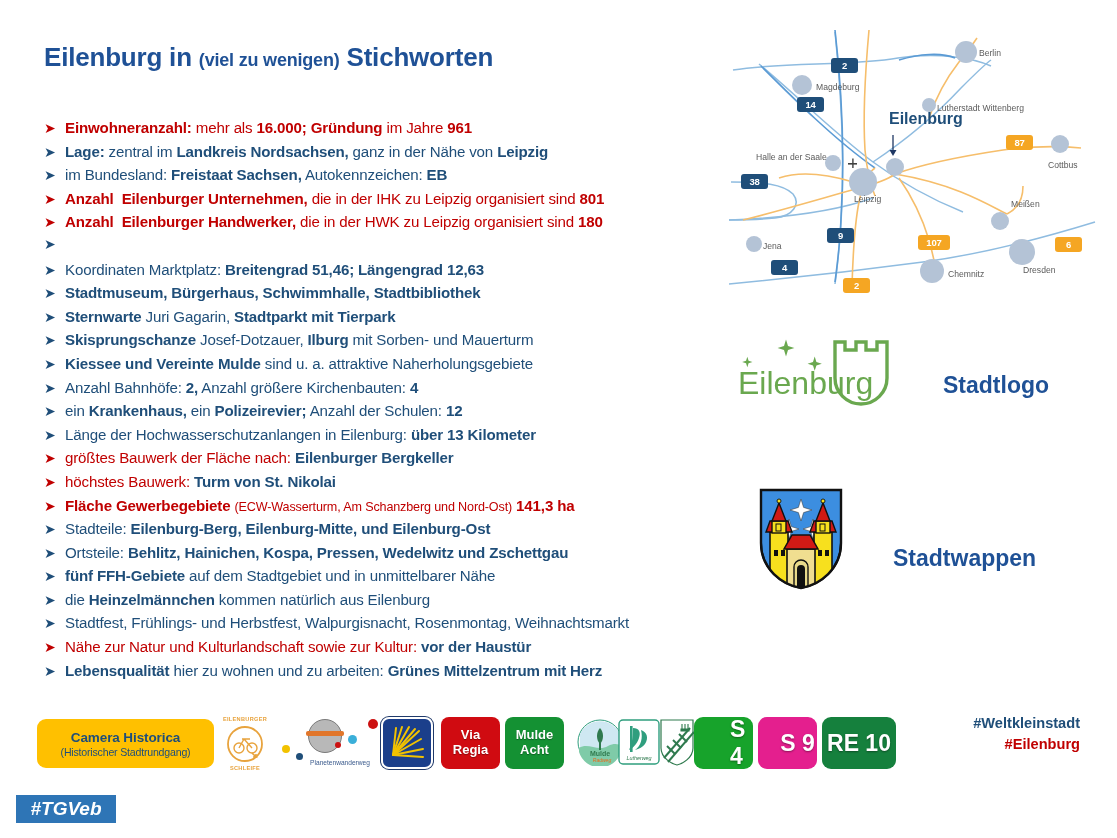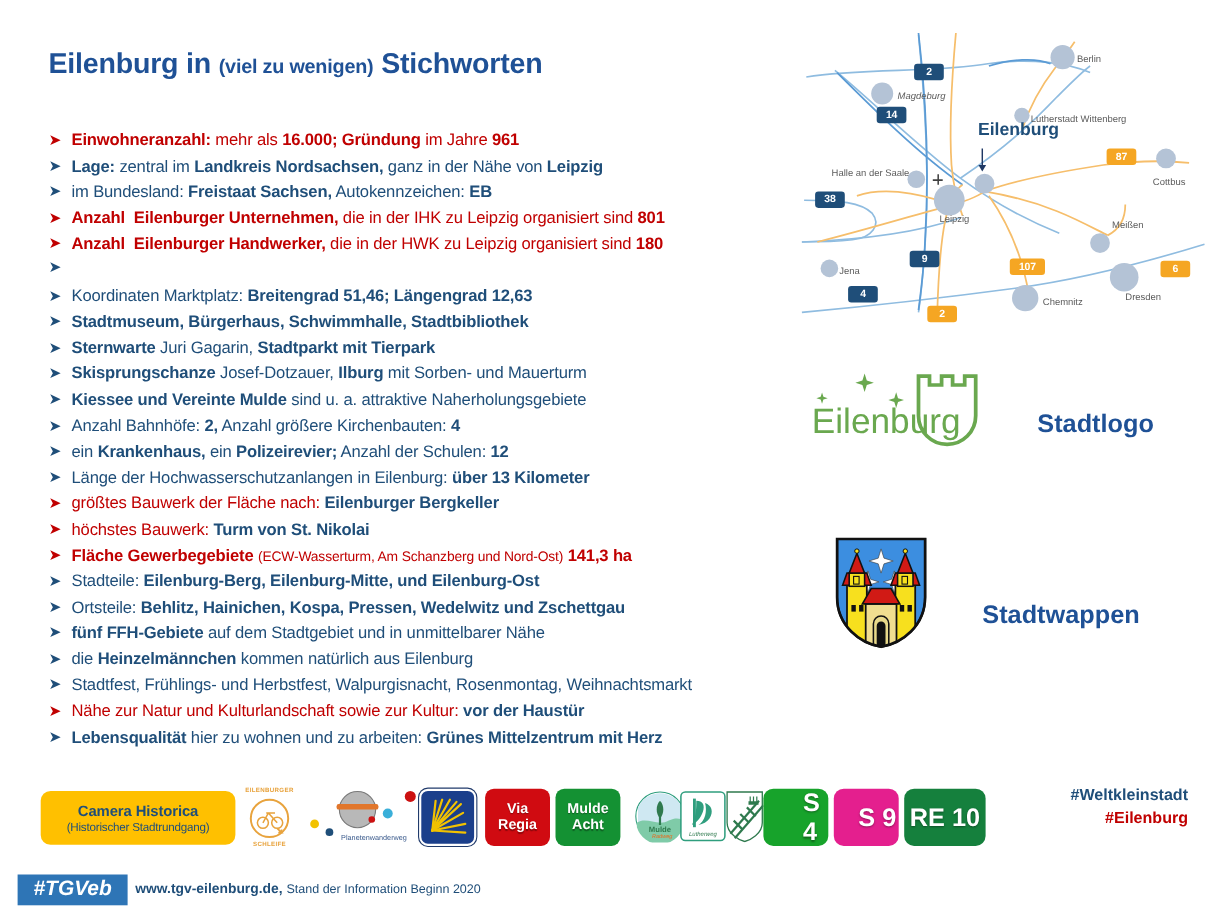--- a/index.html
+++ b/index.html
@@ -341,21 +341,21 @@
       </g>
 
       <g fill="#1F3864" stroke="#1F3864" stroke-width="1.3">
         <path d="M170,113 L170,131"></path>
         <path d="M166.5,128 L170,134 L173.5,128 z" stroke="none"></path>
       </g>
     </svg>
     <div class="maplabel big" style="left:166px; top:88px;">Eilenburg</div>
     <div id="map-labels">
         <div class="maplabel" style="left: 256px; top: 26px;">Berlin</div>
-        <div class="maplabel" style="left: 93px; top: 60px; font-style: italic;">Magdeburg</div>
+        <div class="maplabel" style="left: 93px; top: 60px;">Magdeburg</div>
         <div class="maplabel" style="left: 214px; top: 81px;">Lutherstadt Wittenberg</div>
         <div class="maplabel" style="left: 33px; top: 130px;">Halle an der Saale</div>
         <div class="maplabel" style="left: 325px; top: 138px;">Cottbus</div>
         <div class="maplabel" style="left: 131px; top: 172px;">Leipzig</div>
         <div class="maplabel" style="left: 288px; top: 177px;">Meißen</div>
         <div class="maplabel" style="left: 40px; top: 219px;">Jena</div>
         <div class="maplabel" style="left: 300px; top: 243px;">Dresden</div>
         <div class="maplabel" style="left: 225px; top: 247px;">Chemnitz</div>
       </div>
     <div id="map-shields">
@@ -538,19 +538,15 @@
     <div class="sbadge re10" style="left:822px;">RE 10</div>
   </div>
 
   <div class="hashtags">
     <div class="h1">#Weltkleinstadt</div>
     <div class="h2">#Eilenburg</div>
   </div>
 
   <div class="footer">
     <div class="tgv">#TGVeb</div>
-    <div class="foot-text">
-      <b>www.tgv-eilenburg.de,</b>
-      <span class="s">Stand der Information Beginn 2020</span>
-    </div>
   </div>
 
 </div>
 
 </body></html>

